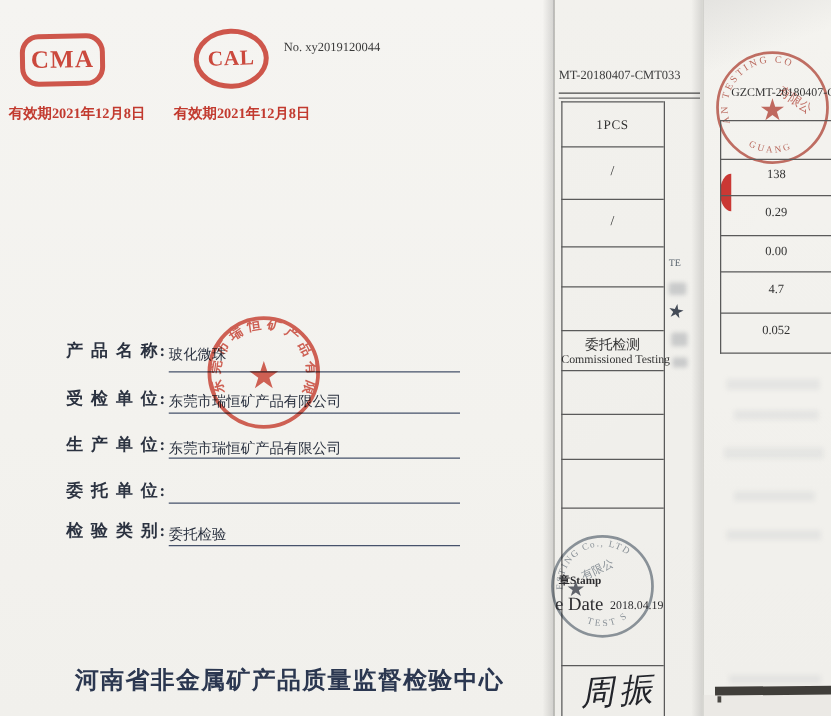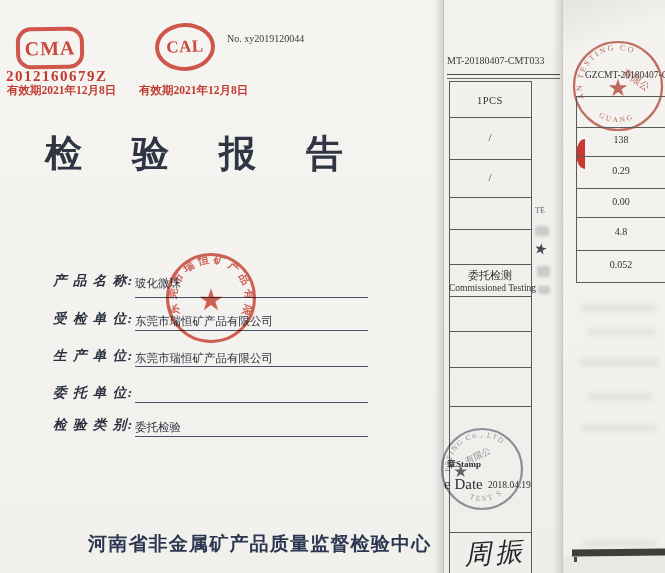--- a/index.html
+++ b/index.html
@@ -24,24 +24,24 @@
   .cal-oval{left:155px;top:23px;width:52px;height:40px;border:4px solid rgba(199,58,46,0.85);
     border-radius:50%;display:flex;align-items:center;justify-content:center;
     font-weight:bold;font-size:17px;color:rgba(199,58,46,0.92);letter-spacing:0.5px;transform:rotate(-2deg);}
   .cma-license{left:6px;top:68px;font-size:15px;font-weight:bold;letter-spacing:1.5px;}
   .cma-validity{left:7px;top:83px;font-size:11.5px;font-weight:bold;}
   .cal-cert{left:132px;top:68px;font-size:11.5px;font-weight:bold;}
   .cal-validity{left:139px;top:83px;font-size:11.5px;font-weight:bold;}
   .report-no-main{left:227px;top:33px;font-size:10px;color:#3a3a3a;}
   .doc-title{left:45px;top:129px;font-size:37px;font-weight:bold;letter-spacing:50px;
     color:#2f3542;white-space:nowrap;}
-  .f-label{left:53px;font-size:13.5px;font-weight:bold;letter-spacing:1.5px;color:#2b3240;white-space:nowrap;font-style:italic;}
+  .f-label{left:53px;font-size:13.5px;font-weight:bold;letter-spacing:1.5px;color:#2b3240;white-space:nowrap;}
   .f-value{left:135px;font-size:11.5px;color:#2b3240;white-space:nowrap;}
   .f-line{left:135px;width:233px;height:0;border-top:1.3px solid #46526b;}
-  .footer-org{left:60px;top:531px;font-size:19px;font-weight:bold;letter-spacing:1.2px;color:#2b3750;white-space:nowrap;margin-left:28px;}
+  .footer-org{left:60px;top:531px;font-size:19px;font-weight:bold;letter-spacing:1.2px;color:#2b3750;white-space:nowrap;}
   .company-seal{left:163px;top:250px;opacity:0.85;mix-blend-mode:multiply;}
   
   .mid-report-no{left:3px;top:55px;font-size:10px;color:#3c3c3c;white-space:nowrap;}
   .mid-dline{left:3px;top:74px;width:113px;height:3px;border-top:1.8px solid #4a4a4a;border-bottom:1px solid #6a6a6a;}
   .vline{width:0;border-left:1.2px solid #5a5a5a;}
   .hline{height:0;border-top:1.2px solid #5a5a5a;}
   .mid-cell{left:5px;width:82px;text-align:center;color:#333;white-space:nowrap;}
   .sig{left:20px;top:535px;font-size:27px;font-style:italic;color:#23252b;transform:rotate(-4deg);
     letter-spacing:4px;white-space:nowrap;}
   .frag{color:#5c6670;white-space:nowrap;}
@@ -63,29 +63,27 @@
   .below-bar{left:0;top:556px;width:103px;height:17px;background:#ebe9e5;}
 </style>
 </head>
 <body>
 
 <div class="canvas">
 
   <section class="page main">
 
     <div class="abs cma-box">CMA</div>
-    <div class="abs cma-license red">2012160679Z</div>
     <div class="abs cma-validity red">有效期2021年12月8日</div>
 
     <div class="abs cal-oval">CAL</div>
     <div class="abs cal-validity red">有效期2021年12月8日</div>
 
     <div class="abs report-no-main">No. xy2019120044</div>
 
-    <h1 class="abs doc-title" style="margin:0;">检验报告</h1>
 
     <div class="abs f-label" style="top:272px">产 品 名 称:</div>
     <div class="abs f-value" style="top:276px">玻化微珠</div>
     <div class="abs f-line" style="top:297px"></div>
 
     <div class="abs f-label" style="top:310px">受 检 单 位:</div>
     <div class="abs f-value" style="top:314px">东莞市瑞恒矿产品有限公司</div>
     <div class="abs f-line" style="top:330px"></div>
 
     <div class="abs f-label" style="top:347px">生 产 单 位:</div>
@@ -200,21 +198,21 @@
     <div class="abs hline" style="left:13px;top:127px;width:90px"></div>
     <div class="abs hline" style="left:13px;top:156px;width:90px"></div>
     <div class="abs hline" style="left:13px;top:188px;width:90px"></div>
     <div class="abs hline" style="left:13px;top:217px;width:90px"></div>
     <div class="abs hline" style="left:13px;top:250px;width:90px"></div>
     <div class="abs hline" style="left:13px;top:282px;width:90px"></div>
 
     <div class="abs r-value" style="top:134px">138</div>
     <div class="abs r-value" style="top:165px">0.29</div>
     <div class="abs r-value" style="top:196px">0.00</div>
-    <div class="abs r-value" style="top:226px">4.8</div>
+    <div class="abs r-value" style="top:226px">4.7</div>
     <div class="abs r-value" style="top:259px">0.052</div>
 
     <div class="abs ghost" style="left:18px;top:303px;width:75px;height:9px"></div>
     <div class="abs ghost" style="left:24px;top:328px;width:68px;height:8px"></div>
     <div class="abs ghost" style="left:16px;top:358px;width:80px;height:9px"></div>
     <div class="abs ghost" style="left:24px;top:393px;width:65px;height:8px"></div>
     <div class="abs ghost" style="left:18px;top:424px;width:76px;height:8px"></div>
     <div class="abs ghost" style="left:20px;top:540px;width:74px;height:7px"></div>
 
     <div class="abs below-bar"></div>

